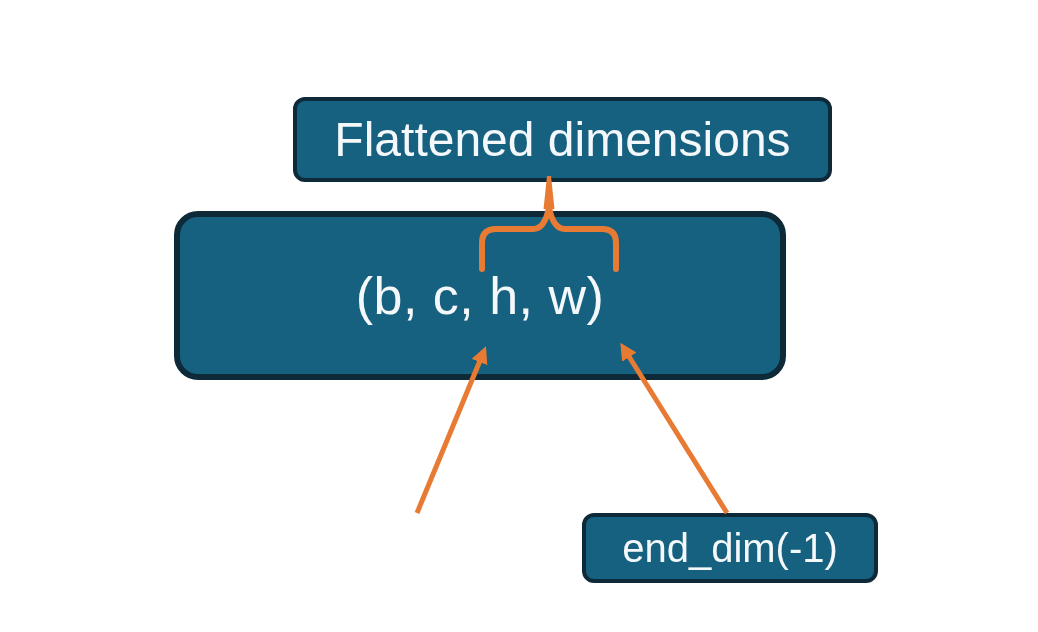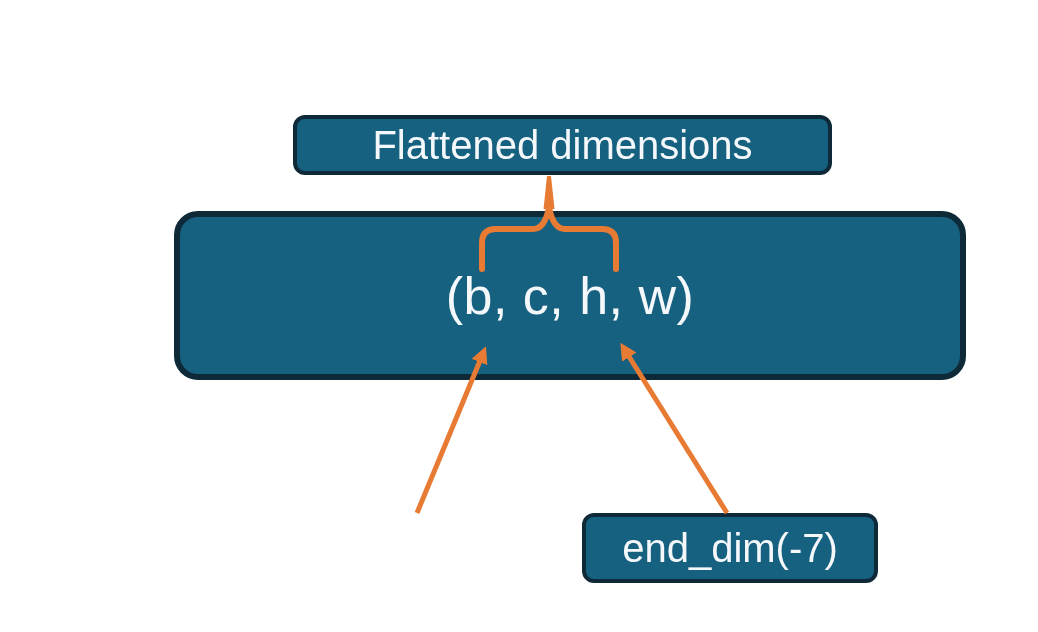--- a/index.html
+++ b/index.html
@@ -25,29 +25,29 @@
     align-items: center;
     justify-content: center;
     color: #f4f8fa;
   }
   .node span {
     white-space: nowrap;
     line-height: 1;
   }
   #node-flattened {
     left: 293px;
-    top: 115px;
+    top: 97px;
     width: 539px;
-    height: 60px;
-    font-size: 40px;
+    height: 85px;
+    font-size: 48px;
   }
   #node-tensor {
     left: 174px;
     top: 211px;
-    width: 792px;
+    width: 612px;
     height: 169px;
     border-width: 6px;
     border-radius: 24px;
     font-size: 52px;
     letter-spacing: 0.5px;
     text-align: right;
   }
   #node-start-dim {
     left: 268px;
     top: 513px;
@@ -80,21 +80,21 @@
   <div class="node" id="node-flattened">
     <span>Flattened dimensions</span>
   </div>
 
   <div class="node" id="node-tensor">
     <span>(b, c, h, w)</span>
   </div>
 
 
   <div class="node" id="node-end-dim">
-    <span>end_dim(-7)</span>
+    <span>end_dim(-1)</span>
   </div>
 
   <svg class="connector-layer" viewBox="0 0 1038 632" xmlns="http://www.w3.org/2000/svg">
     <defs>
       <marker id="arrow-head" viewBox="0 0 10 10" refX="7" refY="5" markerWidth="3.4" markerHeight="3.4" orient="auto-start-reverse" markerUnits="strokeWidth">
         <path d="M 0 0 L 10 5 L 0 10 z" fill="#e87b33"></path>
       </marker>
     </defs>
 
     <polygon points="547,176 551,176 554.5,209 543.5,209" fill="#e87b33"></polygon>

